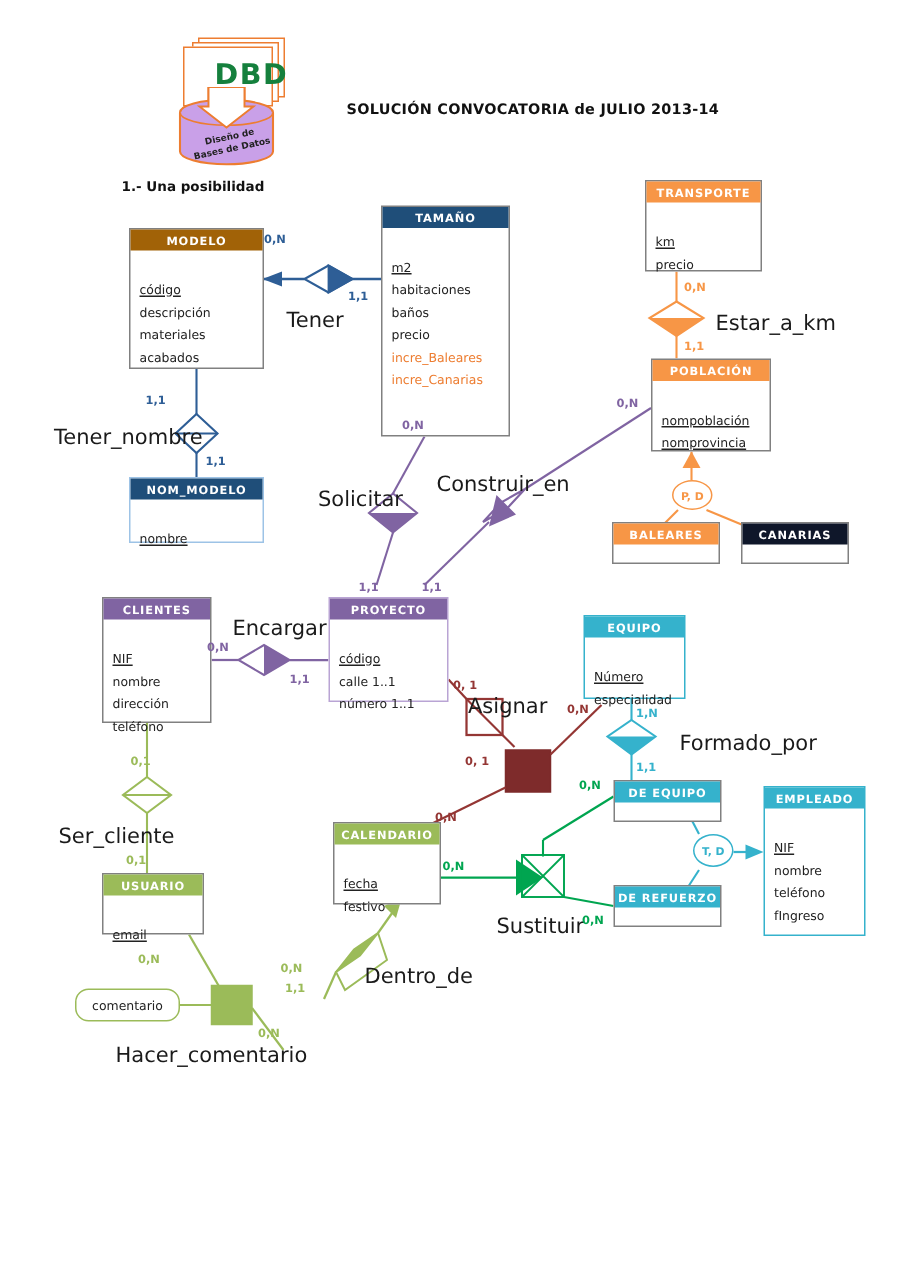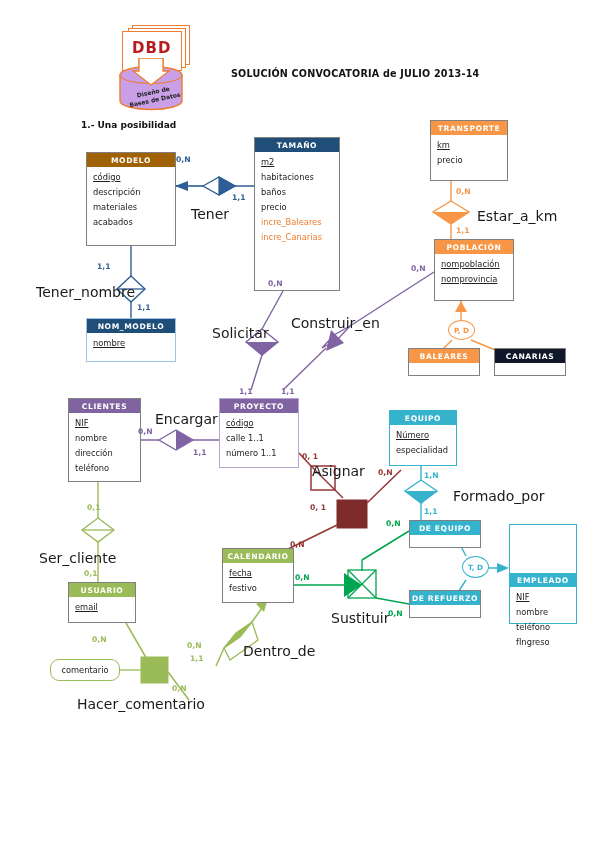--- a/index.html
+++ b/index.html
@@ -7,38 +7,38 @@
        font-family:"DejaVu Sans","Liberation Sans",sans-serif;}
   #stage{position:absolute;left:0;top:0;width:599px;height:848px;}
   svg#wires{position:absolute;left:0;top:0;width:599px;height:848px;pointer-events:none;}
 
   
   .ent{position:absolute;box-sizing:border-box;border:1.3px solid #808080;background:#fff;}
   .ent .hd{font-size:7.6px;font-weight:bold;letter-spacing:.6px;text-align:center;
            padding:2.5px 0 2.5px;color:#fff;}
   .ent .at{font-size:8.3px;padding:1.5px 6px;color:#222;line-height:12px;white-space:nowrap;}
   .ent .at.k{text-decoration:underline;}
-  .ent .body{padding:2px 0 3px;}
+  .ent .body{padding:2px 0 3px;margin-top:16px;}
 
   
   .lbl{position:absolute;font-size:14px;color:#1a1a1a;white-space:nowrap;}
   .card{position:absolute;font-size:7.6px;font-weight:bold;white-space:nowrap;}
 
   .title{position:absolute;font-size:9.6px;font-weight:bold;color:#111;white-space:nowrap;letter-spacing:.2px;}
   .subtitle{position:absolute;font-size:9px;font-weight:bold;color:#111;white-space:nowrap;}
 
   
   .oval{position:absolute;box-sizing:border-box;border:1.2px solid #9BBB59;border-radius:9px;
         background:#fff;font-size:8.3px;color:#222;display:flex;align-items:center;
         justify-content:center;}
 
   
   .logo{position:absolute;}
   .logo .sheet{position:absolute;border:1.4px solid #ED7D31;background:#fff;}
-  .logo .dbd{position:absolute;font-size:15px;font-weight:bold;color:#b91c1c;letter-spacing:1px;}
+  .logo .dbd{position:absolute;font-size:19px;font-weight:bold;color:#15803d;letter-spacing:1px;margin-left:11px;}
   .logo .cyl{position:absolute;}
   .logo .ctext{position:absolute;font-size:6px;color:#222;font-weight:bold;
                transform:rotate(-12deg);text-align:center;line-height:7.5px;}
 
   .circ{position:absolute;border-radius:50%;box-sizing:border-box;background:#fff;
         display:flex;align-items:center;justify-content:center;font-size:7.2px;font-weight:bold;}
 </style>
 </head>
 <body>
 
@@ -231,21 +231,21 @@
 
   <div class="ent" style="left:409px;top:520px;width:72px;height:28px;">
     <div class="hd" style="background:#35B2CC;">DE EQUIPO</div>
   </div>
 
   <div class="ent" style="left:409px;top:590px;width:72px;height:28px;">
     <div class="hd" style="background:#35B2CC;">DE REFUERZO</div>
   </div>
 
   <div class="ent" style="left:509px;top:524px;width:68px;height:100px;border-color:#35B2CC;">
-    <div class="hd" style="background:#35B2CC;margin-top:48px;">EMPLEADO</div>
+    <div class="hd" style="background:#35B2CC;">EMPLEADO</div>
     <div class="body">
       <div class="at k">NIF</div>
       <div class="at">nombre</div>
       <div class="at">teléfono</div>
       <div class="at">fIngreso</div>
     </div>
   </div>
 
   <div class="ent" style="left:222px;top:548px;width:72px;height:55px;">
     <div class="hd" style="background:#9BBB59;">CALENDARIO</div>

